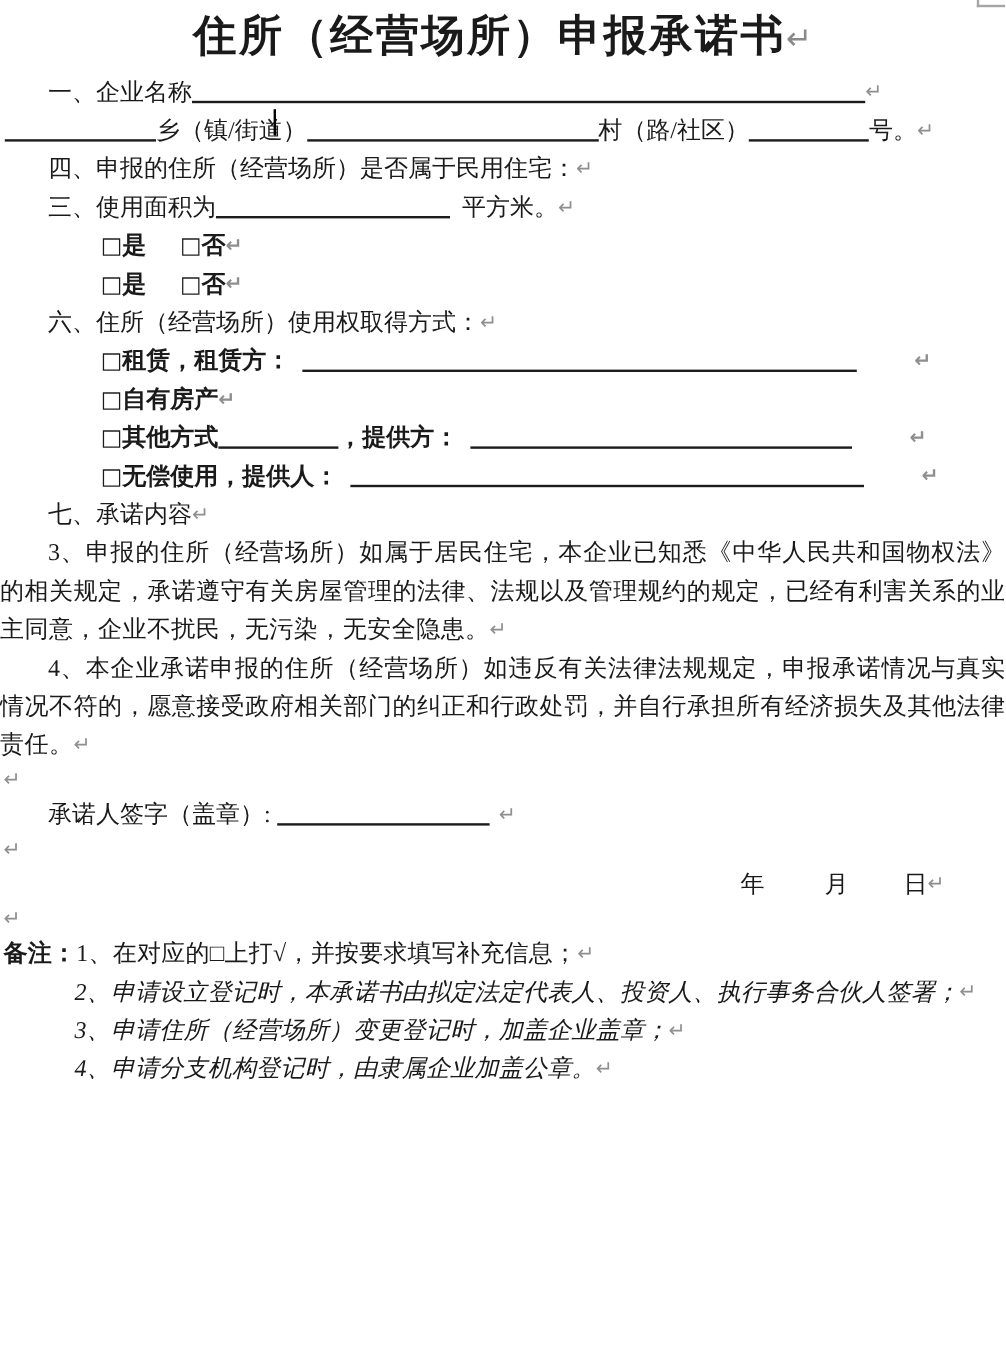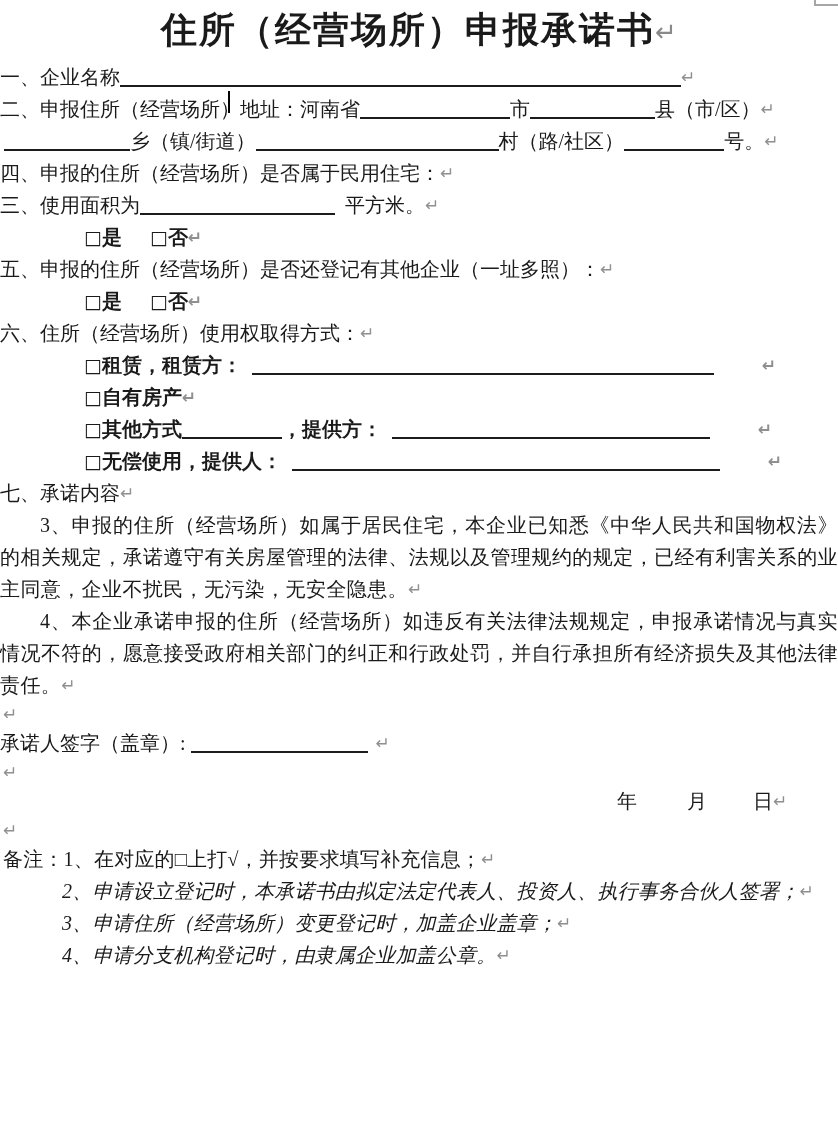--- a/index.html
+++ b/index.html
@@ -12,21 +12,21 @@
     color:#1a1a1a;
     font-size:20px;
   }
   .title-line{
     height:59px;line-height:56px;padding-top:2px;
     text-align:center;white-space:nowrap;
   }
   .title-text{font-size:36px;font-weight:bold;letter-spacing:2px;}
   .title-line .pmark{font-size:26px;color:#8a8a8a;letter-spacing:0;}
   .ln{height:32px;line-height:32px;white-space:nowrap;}
-  .ind2{}
+  .ind2{padding-left:40px;}
   .ind4{padding-left:84px;font-weight:bold;}
   .ind0{padding-left:3px;}
   .pmark{
     color:#8f8f8f;font-size:17px;
     font-family:"DejaVu Sans",sans-serif;
     vertical-align:1px;
   }
   .u{
     display:inline-block;height:2px;
     border-bottom:2px solid #1c1c1c;
@@ -43,21 +43,21 @@
   .para{
     margin:0;line-height:32px;
     text-align:justify;text-indent:40px;
     letter-spacing:0.4px;
   }
   .blank{height:26px;line-height:26px;padding-left:3px;}
   .date-line{padding-left:617px;}
   .date-line .m{margin-left:50px;}
   .date-line .d{margin-left:46px;}
   .notes .ln{letter-spacing:0.2px;}
-  .notes-label{font-weight:normal;}
+  .notes-label{font-weight:bold;}
   .note-cont{padding-left:62px;font-style:italic;}
   .unit{margin-left:10px;}
   .sig-pmark{margin-left:8px;}
   .cursor{
     position:absolute;left:228px;top:91px;
     width:2px;height:22px;background:#000000;
   }
   .corner-mark{
     position:absolute;top:0;right:0;
     width:22px;height:4px;
@@ -73,42 +73,36 @@
   <div class="cursor"></div>
 
   <div class="title-line">
     <span class="title-text">住所（经营场所）申报承诺书</span><span class="pmark">↵</span>
   </div>
 
   <div class="ln ind2">
     <span>一、企业名称</span><span class="u" style="width:561px"></span><span class="pmark">↵</span>
   </div>
 
-  <div class="ln ind2">
-    <span>二、申报住所（经营场所）地址：河南省</span><span class="u" style="width:150px"></span><span>市</span><span class="u" style="width:125px"></span><span>县（市/区）</span><span class="pmark">↵</span>
-  </div>
 
   <div class="ln" style="padding-left:4px">
     <span class="u" style="width:126px"></span><span>乡（镇/街道）</span><span class="u" style="width:243px"></span><span>村（路/社区）</span><span class="u" style="width:100px"></span><span>号。</span><span class="pmark">↵</span>
   </div>
 
   <div class="ln ind2">
     <span>四、申报的住所（经营场所）是否属于民用住宅：</span><span class="pmark">↵</span>
   </div>
 
   <div class="ln ind2">
     <span>三、使用面积为</span><span class="u" style="width:195px"></span><span class="unit">平方米。</span><span class="pmark">↵</span>
   </div>
   <div class="ln ind4">
     <span class="checkbox">□</span><span>是</span><span class="gap-yesno checkbox">□</span><span>否</span><span class="pmark">↵</span>
   </div>
 
-  <div class="ln ind2">
-    <span>五、申报的住所（经营场所）是否还登记有其他企业（一址多照）：</span><span class="pmark">↵</span>
-  </div>
   <div class="ln ind4">
     <span class="checkbox">□</span><span>是</span><span class="gap-yesno checkbox">□</span><span>否</span><span class="pmark">↵</span>
   </div>
 
   <div class="ln ind2">
     <span>六、住所（经营场所）使用权取得方式：</span><span class="pmark">↵</span>
   </div>
   <div class="ln ind4">
     <span class="checkbox">□</span><span>租赁，租赁方：</span><span class="u gap-u" style="width:462px"></span><span class="pmark tail-pmark">↵</span>
   </div>

